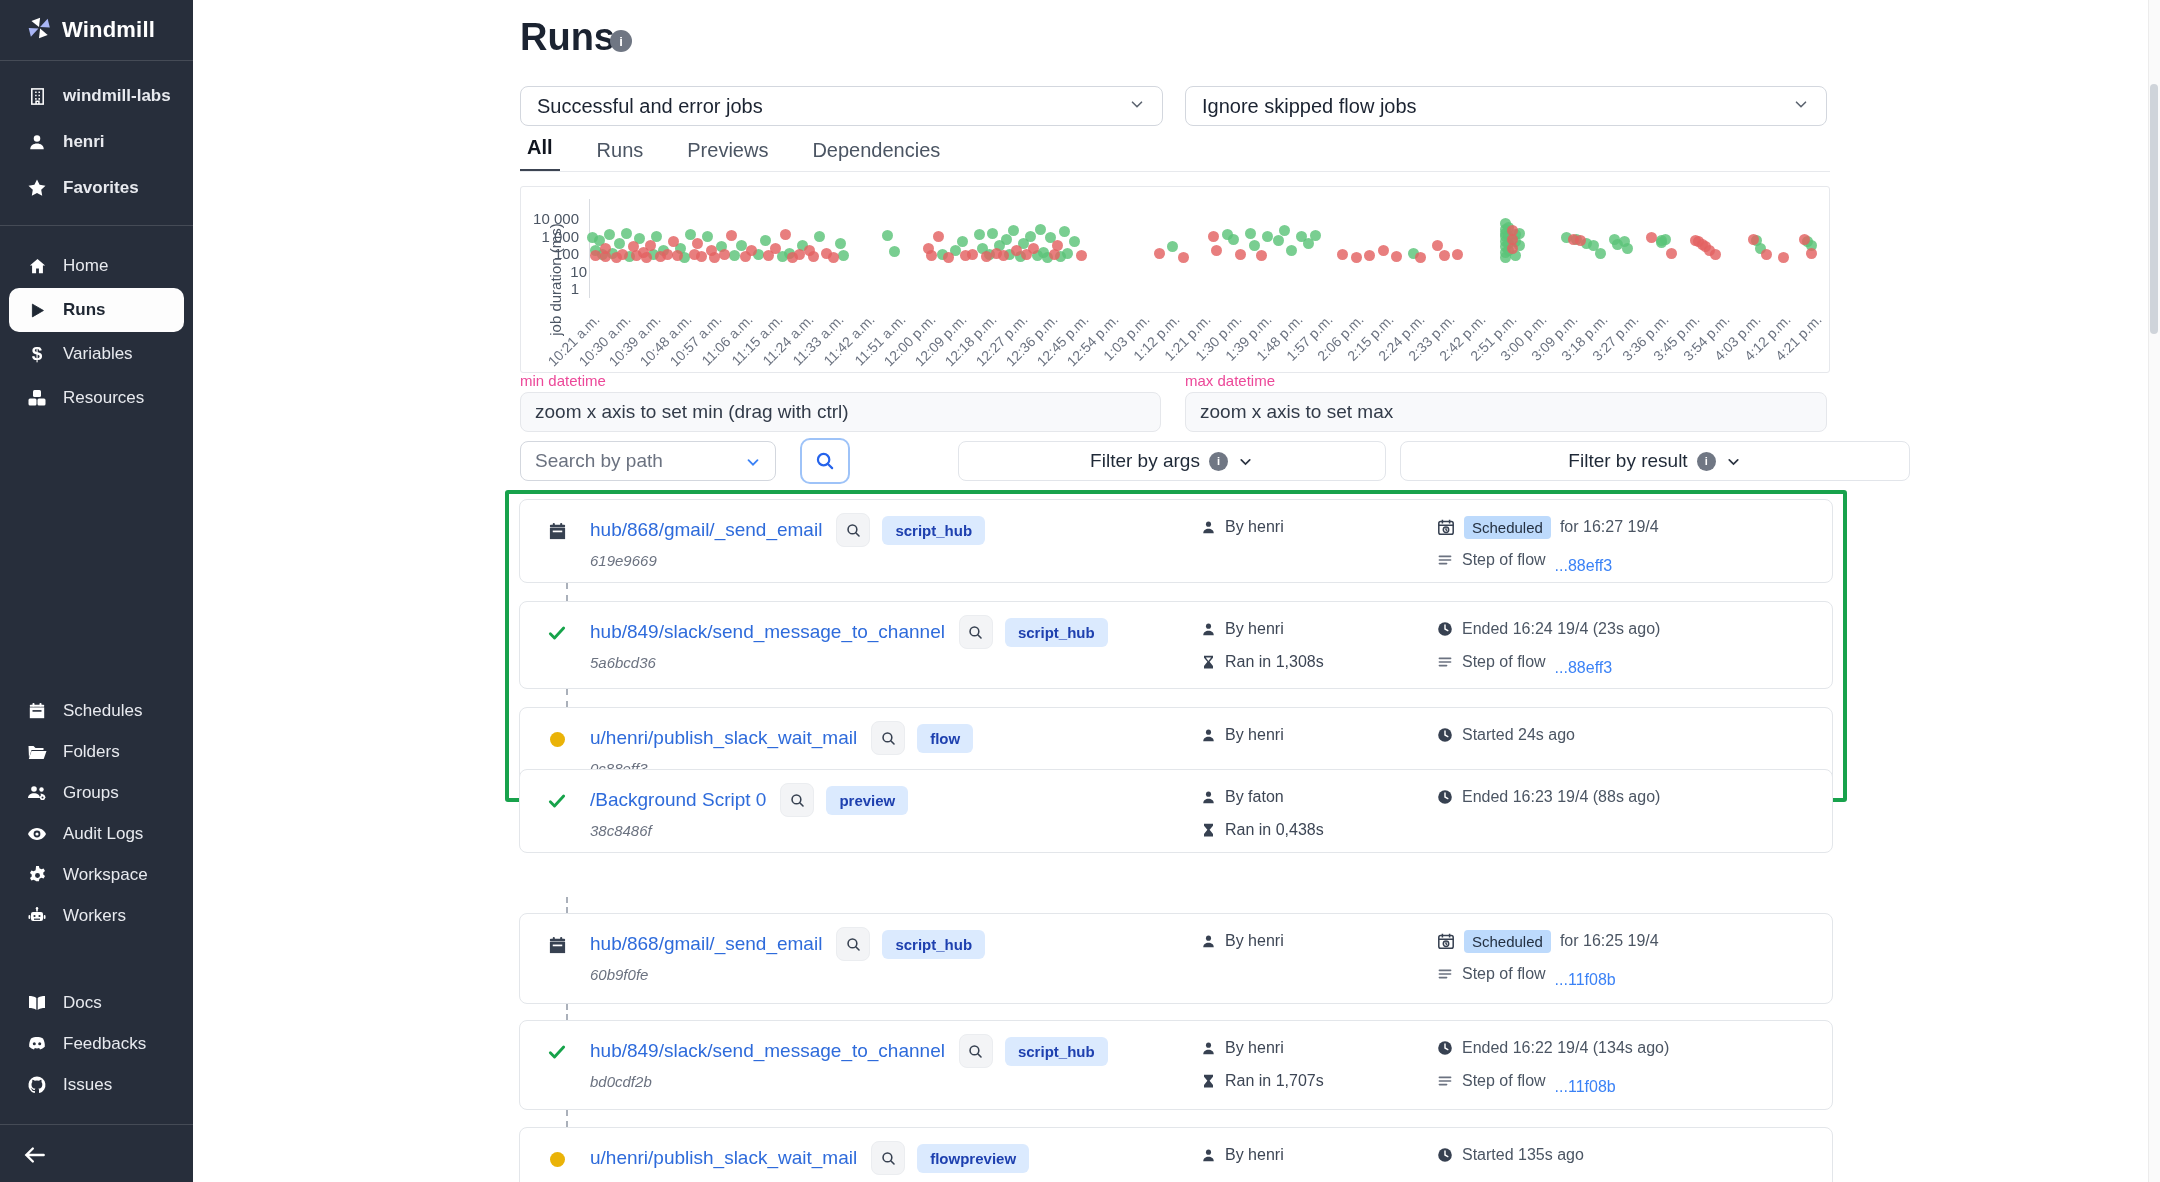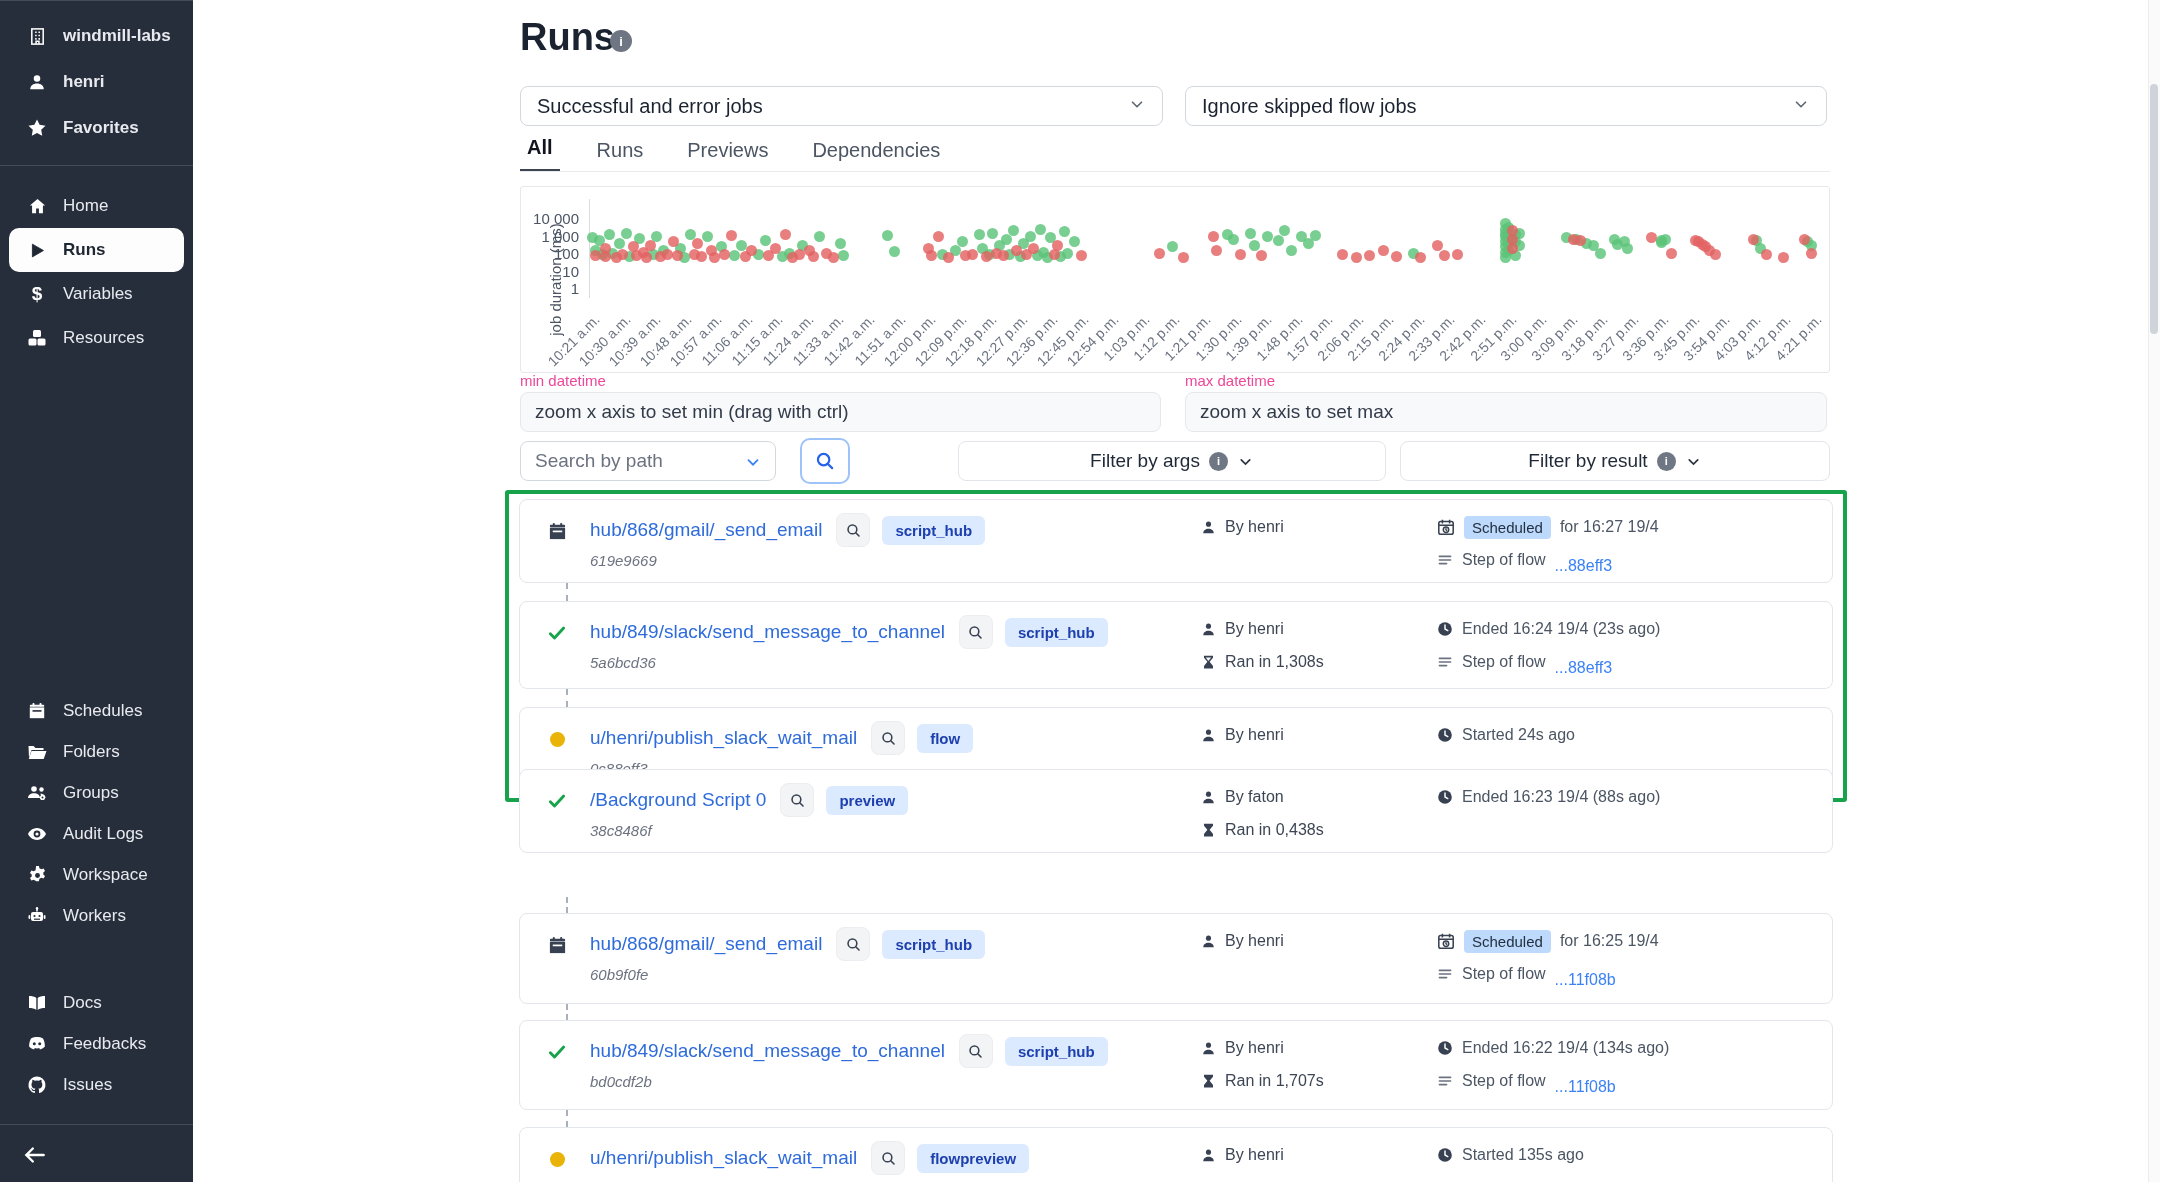--- a/index.html
+++ b/index.html
@@ -82,20 +82,31 @@
   .muted { color:#4b5563; }
 
   
   #scroll-track { right:0; top:0; width:12px; height:1182px; background:#fafafa; border-left:1px solid #ececec; }
   #scroll-thumb { right:2px; top:84px; width:8px; height:250px; background:#cfd4da; border-radius:4px; }
 </style>
 </head>
 <body>
 
 <div id="sidebar">
+  <div class="logo-row">
+    <span class="ic">
+      <svg width="26" height="26" viewBox="0 0 24 24">
+        <path d="M12 11 L5 5.5 L13 2.5 Z" fill="#ffffff"></path>
+        <path d="M13 11 L20 3.5 L22 11.5 Z" fill="#a9b6f6"></path>
+        <path d="M13 12.5 L20 18.5 L12 21.5 Z" fill="#ffffff"></path>
+        <path d="M11.5 12.5 L4.5 20 L2.5 12 Z" fill="#a9b6f6"></path>
+      </svg>
+    </span>
+    <span class="logo-text">Windmill</span>
+  </div>
   <div class="side-divider"></div>
 
   <div style="padding-top:12px;">
     <div class="side-item">
       <span class="ic">
         <svg width="19" height="19" viewBox="0 0 20 20" fill="none" stroke="#fff" stroke-width="1.6">
           <rect x="4" y="2" width="12" height="16"></rect>
             <path d="M7.5 5.5h1.6M11 5.5h1.6M7.5 9h1.6M11 9h1.6M7.5 12.5h1.6M11 12.5h1.6M8.5 18v-3h3v3"></path>
         </svg>
       </span>
@@ -291,21 +302,21 @@
 </div>
 <div class="abs" id="tabs-underline"></div>
 
 <div class="abs" id="chart">
   <div id="ylabel">job duration (ms)</div>
   <div id="yaxis-line"></div>
   <div id="chart-canvas" style="position:absolute; left:0; top:0; width:100%; height:100%;">
       <div class="ytick" style="left: 0px; top: 23px;">10 000</div>
       <div class="ytick" style="left: 0px; top: 40.6px;">1 000</div>
       <div class="ytick" style="left: 0px; top: 58.2px;">100</div>
-      <div class="ytick" style="left: 0px; top: 75.8px;">10</div>
+      <div class="ytick" style="left: 8px; top: 75.8px;">10</div>
       <div class="ytick" style="left: 0px; top: 93.4px;">1</div>
       <div class="pt" style="background: rgb(91, 195, 121); left: 65.8944px; top: 44.9053px;"></div>
       <div class="pt" style="background: rgb(91, 195, 121); left: 69.2889px; top: 58.1075px;"></div>
       <div class="pt" style="background: rgb(91, 195, 121); left: 72.6833px; top: 47.7539px;"></div>
       <div class="pt" style="background: rgb(91, 195, 121); left: 76.0778px; top: 62.0921px;"></div>
       <div class="pt" style="background: rgb(91, 195, 121); left: 82.8667px; top: 42.0946px;"></div>
       <div class="pt" style="background: rgb(91, 195, 121); left: 86.2611px; top: 60.9715px;"></div>
       <div class="pt" style="background: rgb(91, 195, 121); left: 93.05px; top: 50.7308px;"></div>
       <div class="pt" style="background: rgb(91, 195, 121); left: 99.8389px; top: 41.0008px;"></div>
       <div class="pt" style="background: rgb(91, 195, 121); left: 103.233px; top: 63.8989px;"></div>
@@ -540,21 +551,21 @@
       <path d="M15.2 15.2l4.6 4.6"></path>
   </svg>
 </div>
 <div class="filterbtn" style="left:958px; top:441px; width:428px;">
   <span>Filter by args</span>
   <span class="info-dot">i</span>
   <svg width="17" height="17" viewBox="0 0 20 20" fill="none" stroke="#2c3442" stroke-width="2" stroke-linecap="round">
       <path d="M5 8l5 5 5-5"></path>
     </svg>
 </div>
-<div class="filterbtn" style="left:1400px; top:441px; width:430px;">
+<div class="filterbtn" style="left:1400px; top:441px; width:510px;">
   <span>Filter by result</span>
   <span class="info-dot">i</span>
   <svg width="17" height="17" viewBox="0 0 20 20" fill="none" stroke="#2c3442" stroke-width="2" stroke-linecap="round">
       <path d="M5 8l5 5 5-5"></path>
     </svg>
 </div>
 
 <div class="abs" id="hl-box"></div>
 
 <div class="connector" style="top:583px; height:18px;"></div>

